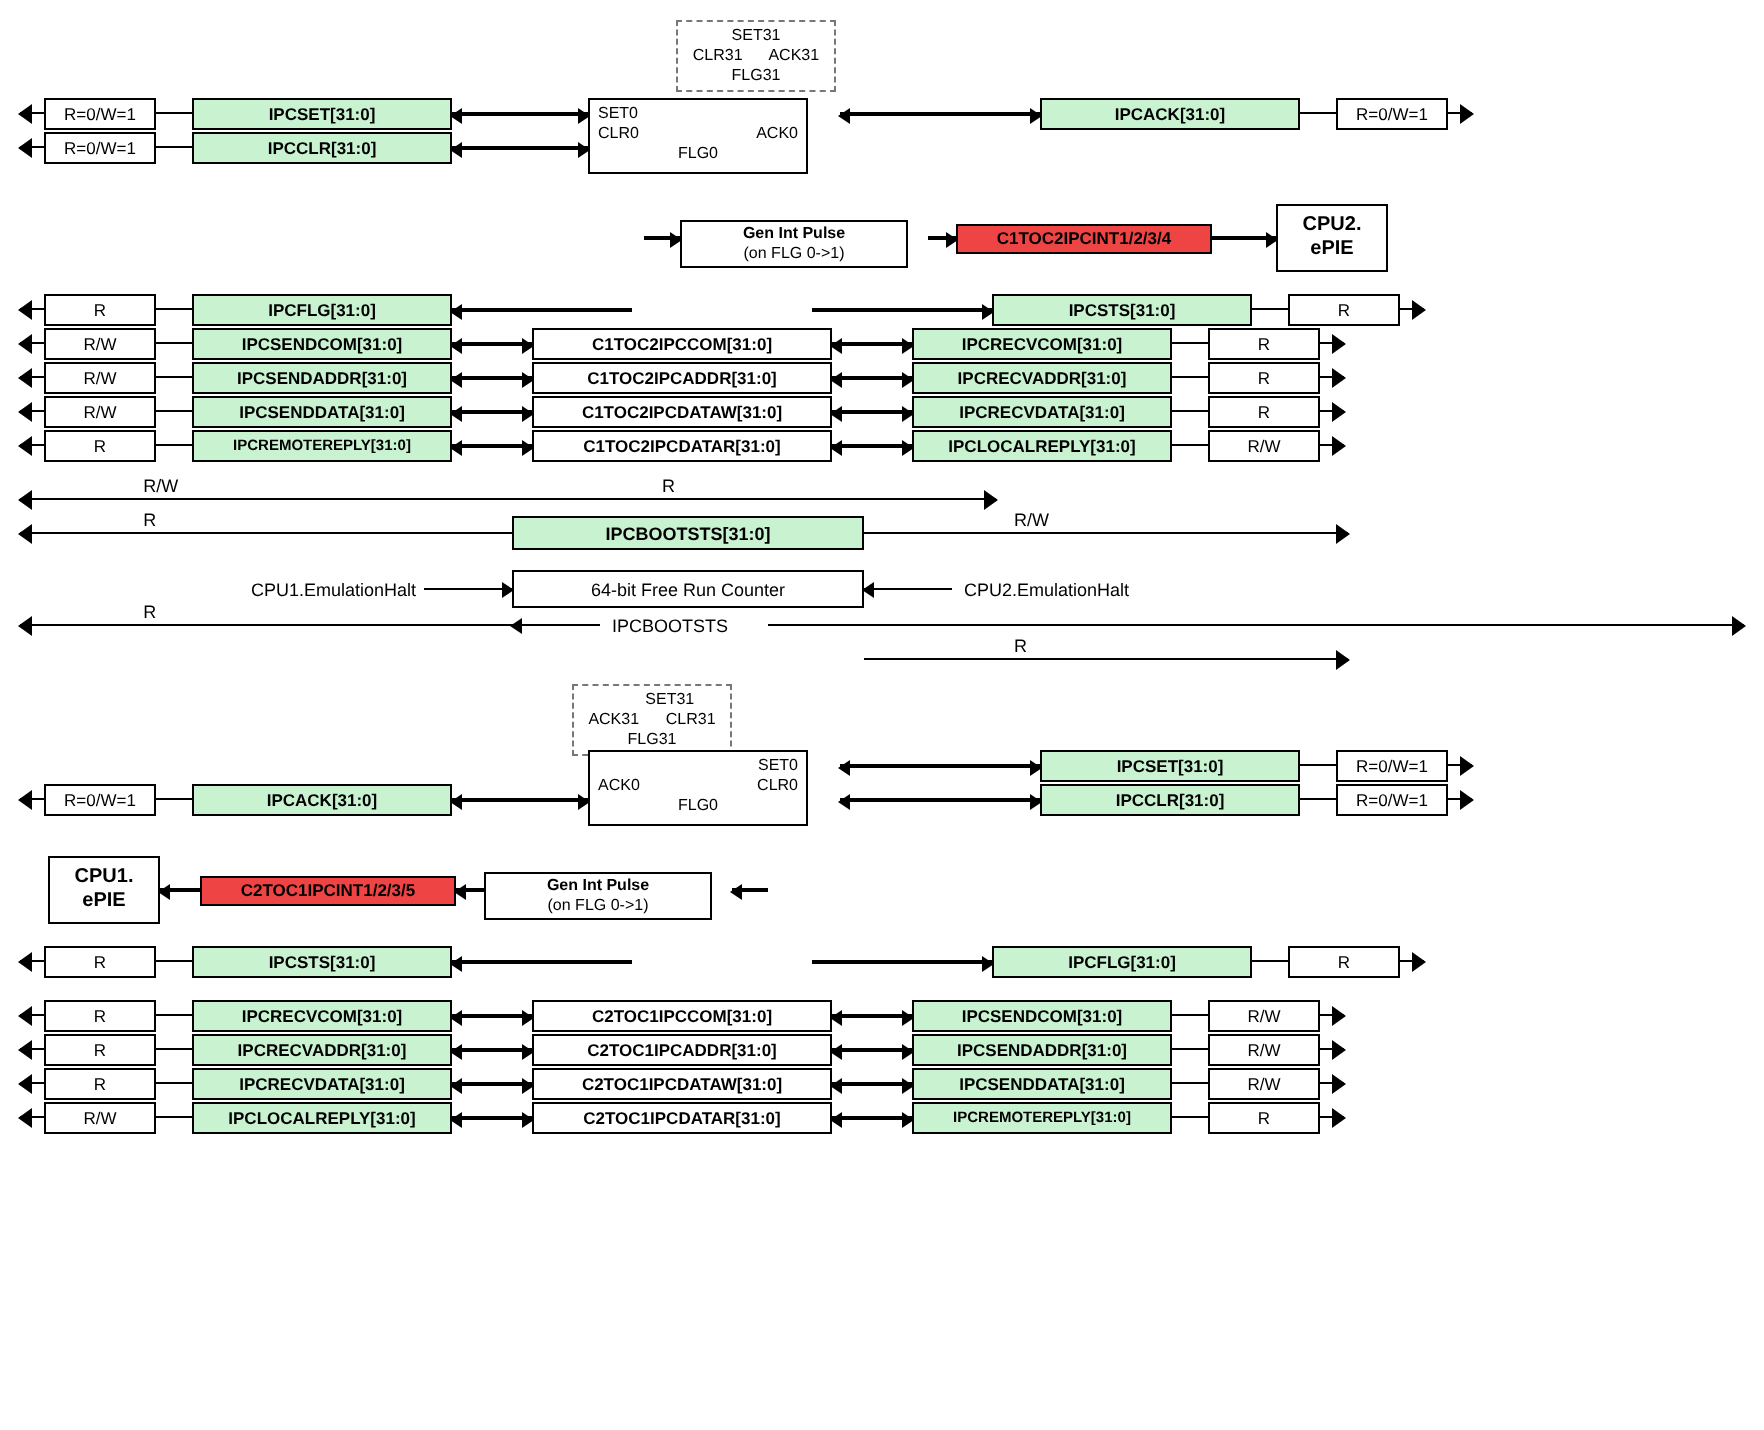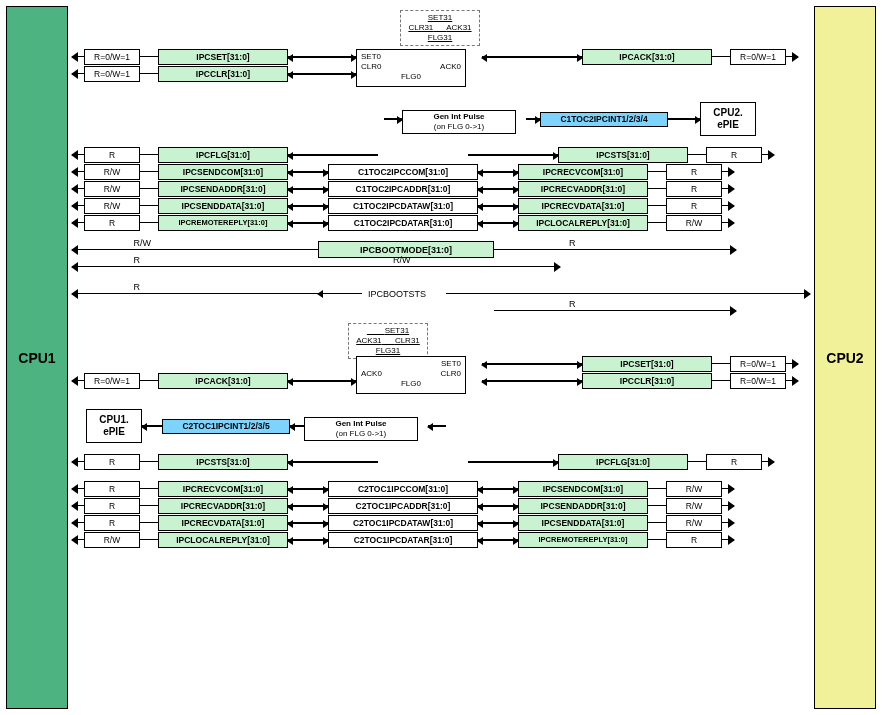--- a/index.html
+++ b/index.html
@@ -46,21 +46,21 @@
     display: flex;
     align-items: center;
     justify-content: center;
     height: 16px;
     font-size: 8.5px;
     white-space: nowrap;
   }
   .rw-box { width: 56px; background: #fff; }
   .green-box { width: 130px; background: #c8f2d0; font-weight: bold; }
   .white-box { width: 150px; background: #fff; font-weight: bold; }
-  .plain-lbl { background:#7dd3fc; font-weight: normal; }
+  .plain-lbl { background:#ef4444; font-weight: normal; }
 
   .arrow {
     position: relative;
     height: 1px;
     flex: 0 0 auto;
   }
   .line { border-top: 2px solid #000; }
   .line-thin { border-top: 1px solid #000; }
   .arr-l::before, .arr-r::after {
     content: '';
@@ -92,21 +92,20 @@
   }
   .flg-top {
     position: absolute;
     top: -36px; right: -2px;
     width: 80px;
     border: 1px dashed #777;
     font-size: 8px;
     padding: 2px;
     line-height: 10px;
     text-align: center;
-    text-decoration: underline;
   }
   .flg-main {
     position: absolute;
     bottom: 0; left: 0;
     width: 110px;
     border: 1px solid #000;
     background: #fff;
     padding: 2px;
     font-size: 8px;
     line-height: 10px;
@@ -140,23 +139,20 @@
   }
   .txt { font-size: 9px; }
   .center-green { width: 176px; background:#c8f2d0; font-weight:bold; height:17px; border:1px solid #000; display:flex;align-items:center;justify-content:center;}
   .center-white { width: 176px; background:#fff; height:19px; border:1px solid #000; display:flex;align-items:center;justify-content:center;font-size:9px;}
 
 </style>
 </head>
 <body>
 
 <div class="main">
-  <div class="cpu-block cpu1">
-    <span>CPU1</span>
-  </div>
 
   <div class="mid">
 
     <div style="height:40px; position:relative;">
       <div class="flg-top" style="left:328px; top:2px;">
         <span>SET31</span><br>
         <span>CLR31</span>&nbsp;&nbsp;&nbsp;&nbsp;&nbsp;
         <span>ACK31</span><br>
         <span>FLG31</span>
       </div>
@@ -288,40 +284,48 @@
     </div>
 
     <div class="spacer10"></div>
 
     <div class="row">
       <div class="arrow line-thin hol-l" style="width:12px"></div>
       <div class="arrow line-thin" style="width:124px;position:relative">
         <span class="txt" style="position:absolute;top:-12px;left:40%;">R/W</span>
       </div>
       <div class="arrow line-thin" style="width:110px"></div>
-      <div class="center-green">IPCBOOTMODE[31:0]</div>
       <div class="arrow line-thin" style="width:150px;position:relative">
         <span class="txt" style="position:absolute;top:-12px;left:50%;">R</span>
       </div>
       <div class="arrow line-thin hol-r" style="width:92px"></div>
     </div>
     <div class="row">
       <div class="arrow line-thin hol-l" style="width:12px"></div>
       <div class="arrow line-thin" style="width:124px;position:relative">
         <span class="txt" style="position:absolute;top:-12px;left:40%;">R</span>
       </div>
       <div class="arrow line-thin" style="width:110px"></div>
+      <div class="center-green">IPCBOOTSTS[31:0]</div>
       <div class="arrow line-thin" style="width:150px;position:relative">
         <span class="txt" style="position:absolute;top:-12px;left:50%;">R/W</span>
       </div>
       <div class="arrow line-thin hol-r" style="width:92px"></div>
     </div>
 
     <div class="spacer10"></div>
 
+    <div class="row" style="height:19px">
+      <div style="width:92px"></div>
+      <span class="txt" style="width:110px;text-align:right;padding-right:4px;">CPU1.EmulationHalt</span>
+      <div class="arrow line-thin arr-r" style="width:44px"></div>
+      <div class="center-white">64-bit Free Run Counter</div>
+      <div class="arrow line-thin arr-l" style="width:44px"></div>
+      <span class="txt" style="width:120px;padding-left:6px;">CPU2.EmulationHalt</span>
+    </div>
     <div class="row">
       <div class="arrow line-thin hol-l" style="width:12px"></div>
       <div class="arrow line-thin" style="width:124px;position:relative">
         <span class="txt" style="position:absolute;top:-12px;left:40%;">R</span>
       </div>
       <div class="arrow line-thin" style="width:110px"></div>
       <div class="arrow line-thin arr-l" style="width:44px"></div>
       <span class="txt" style="width:84px;padding-left:6px;">IPCBOOTSTS</span>
       <div class="arrow line-thin hol-r" style="flex:1"></div>
     </div>
@@ -466,16 +470,13 @@
       <div class="white-box">C2TOC1IPCDATAR[31:0]</div>
       <div class="arrow line arr-l arr-r" style="width:40px"></div>
       <div class="green-box" style="font-size:7.5px">IPCREMOTEREPLY[31:0]</div>
       <div class="arrow line-thin" style="width:18px"></div>
       <div class="rw-box">R</div>
       <div class="arrow line-thin hol-r" style="width:12px"></div>
     </div>
 
   </div>
 
-  <div class="cpu-block cpu2">
-    <span>CPU2</span>
-  </div>
 </div>
 
 </body></html>

